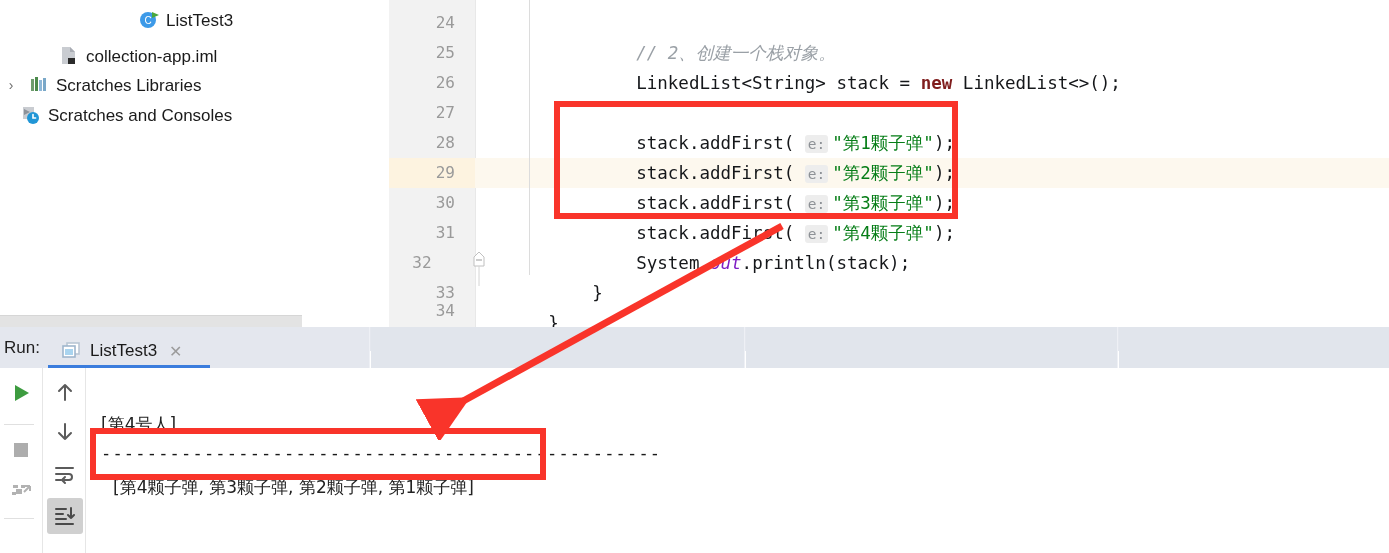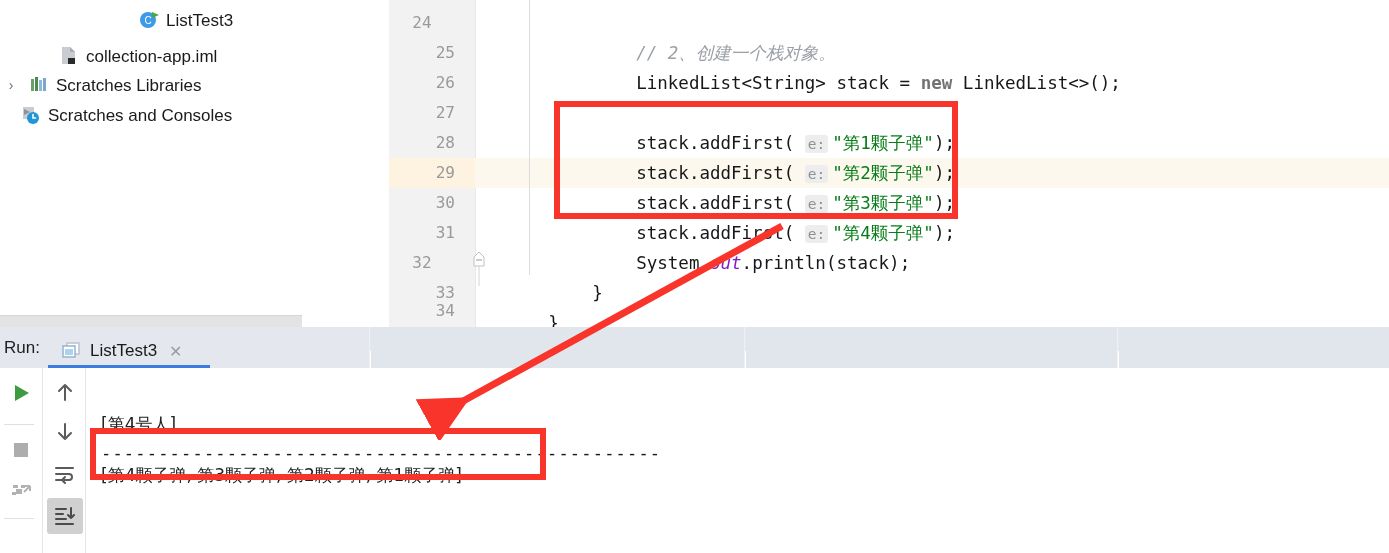--- a/index.html
+++ b/index.html
@@ -69,21 +69,21 @@
     position:absolute; width:66px; text-align:right;
     font-family:"DejaVu Sans Mono","Liberation Mono",monospace;
     font-size:16px; color:#9a9a9a; line-height:30px; height:30px;
   }
   .code {
     position:absolute; left:127px; height:30px; line-height:30px;
     font-family:"DejaVu Sans Mono","Liberation Mono",monospace;
     font-size:17.5px; color:#15171a; white-space:pre;
   }
   .cm { color:#9aa0a6; font-style:italic; }
-  .kw { color:#737373; font-weight:600; }
+  .kw { color:#7f1d1d; font-weight:600; }
   .str { color:#067d17; }
   .fld { color:#7f1fc4; font-style:italic; }
   .hint {
     color:#8d9196; font-size:14.5px; background:#ededed;
     border-radius:3px; padding:1px 3px;
   }
   .vline {
     position:absolute; width:1px; background:#dcdcdc;
   }
 
@@ -205,21 +205,21 @@
   <div id="left-edge-white"></div>
 
   <div id="editor">
     <div id="gutter"></div>
     <div id="gutter-fold"></div>
     <div id="gutter-sep"></div>
 
     <div class="hl-line" style="top:158px;"></div>
     <div class="hl-gutter" style="top:158px;"></div>
 
-    <div class="ln" style="top:8px;text-align:center;">24</div>
+    <div class="ln" style="top:8px;">24</div>
     <div class="ln" style="top:38px;">25</div>
     <div class="ln" style="top:68px;">26</div>
     <div class="ln" style="top:98px;">27</div>
     <div class="ln" style="top:128px;">28</div>
     <div class="ln" style="top:158px;">29</div>
     <div class="ln" style="top:188px;">30</div>
     <div class="ln" style="top:218px;">31</div>
     <div class="ln" style="top:248px;text-align:center;">32</div>
     <div class="ln" style="top:278px;">33</div>
     <div class="ln" style="top:296px;">34</div>
@@ -336,21 +336,21 @@
         <svg width="24" height="22" viewBox="0 0 24 22">
           <path d="M3 4 H13 M3 9 H10 M3 14 H13 M3 19 H20" stroke="#4a4a4a" stroke-width="2" fill="none" stroke-linecap="round"></path>
           <path d="M18 3 V13 M18 13 L15 10 M18 13 L21 10" stroke="#4a4a4a" stroke-width="2" fill="none" stroke-linecap="round"></path>
         </svg>
       </div>
     </div>
 
     <div id="console">
       <div class="cl cl-cjk" style="top:45px;">[第4号人]</div>
       <div class="cl" style="top:75px; color:#1a1a1a; letter-spacing:1.2px;">-------------------------------------------------</div>
-      <div class="cl cl-cjk" style="top:96px;">[第4颗子弹, 第3颗子弹, 第2颗子弹, 第1颗子弹]</div>
+      <div class="cl cl-cjk" style="top:108px;margin-left:12px;">[第4颗子弹, 第3颗子弹, 第2颗子弹, 第1颗子弹]</div>
 
     </div>
   </div>
 
   <div class="anno-rect" style="left:554px; top:101px; width:404px; height:118px;"></div>
 
   <div class="anno-rect" style="left:90px; top:428px; width:456px; height:52px;"></div>
 
   <svg id="anno-arrow" width="400" height="220" viewBox="0 0 400 220">
     <defs>

